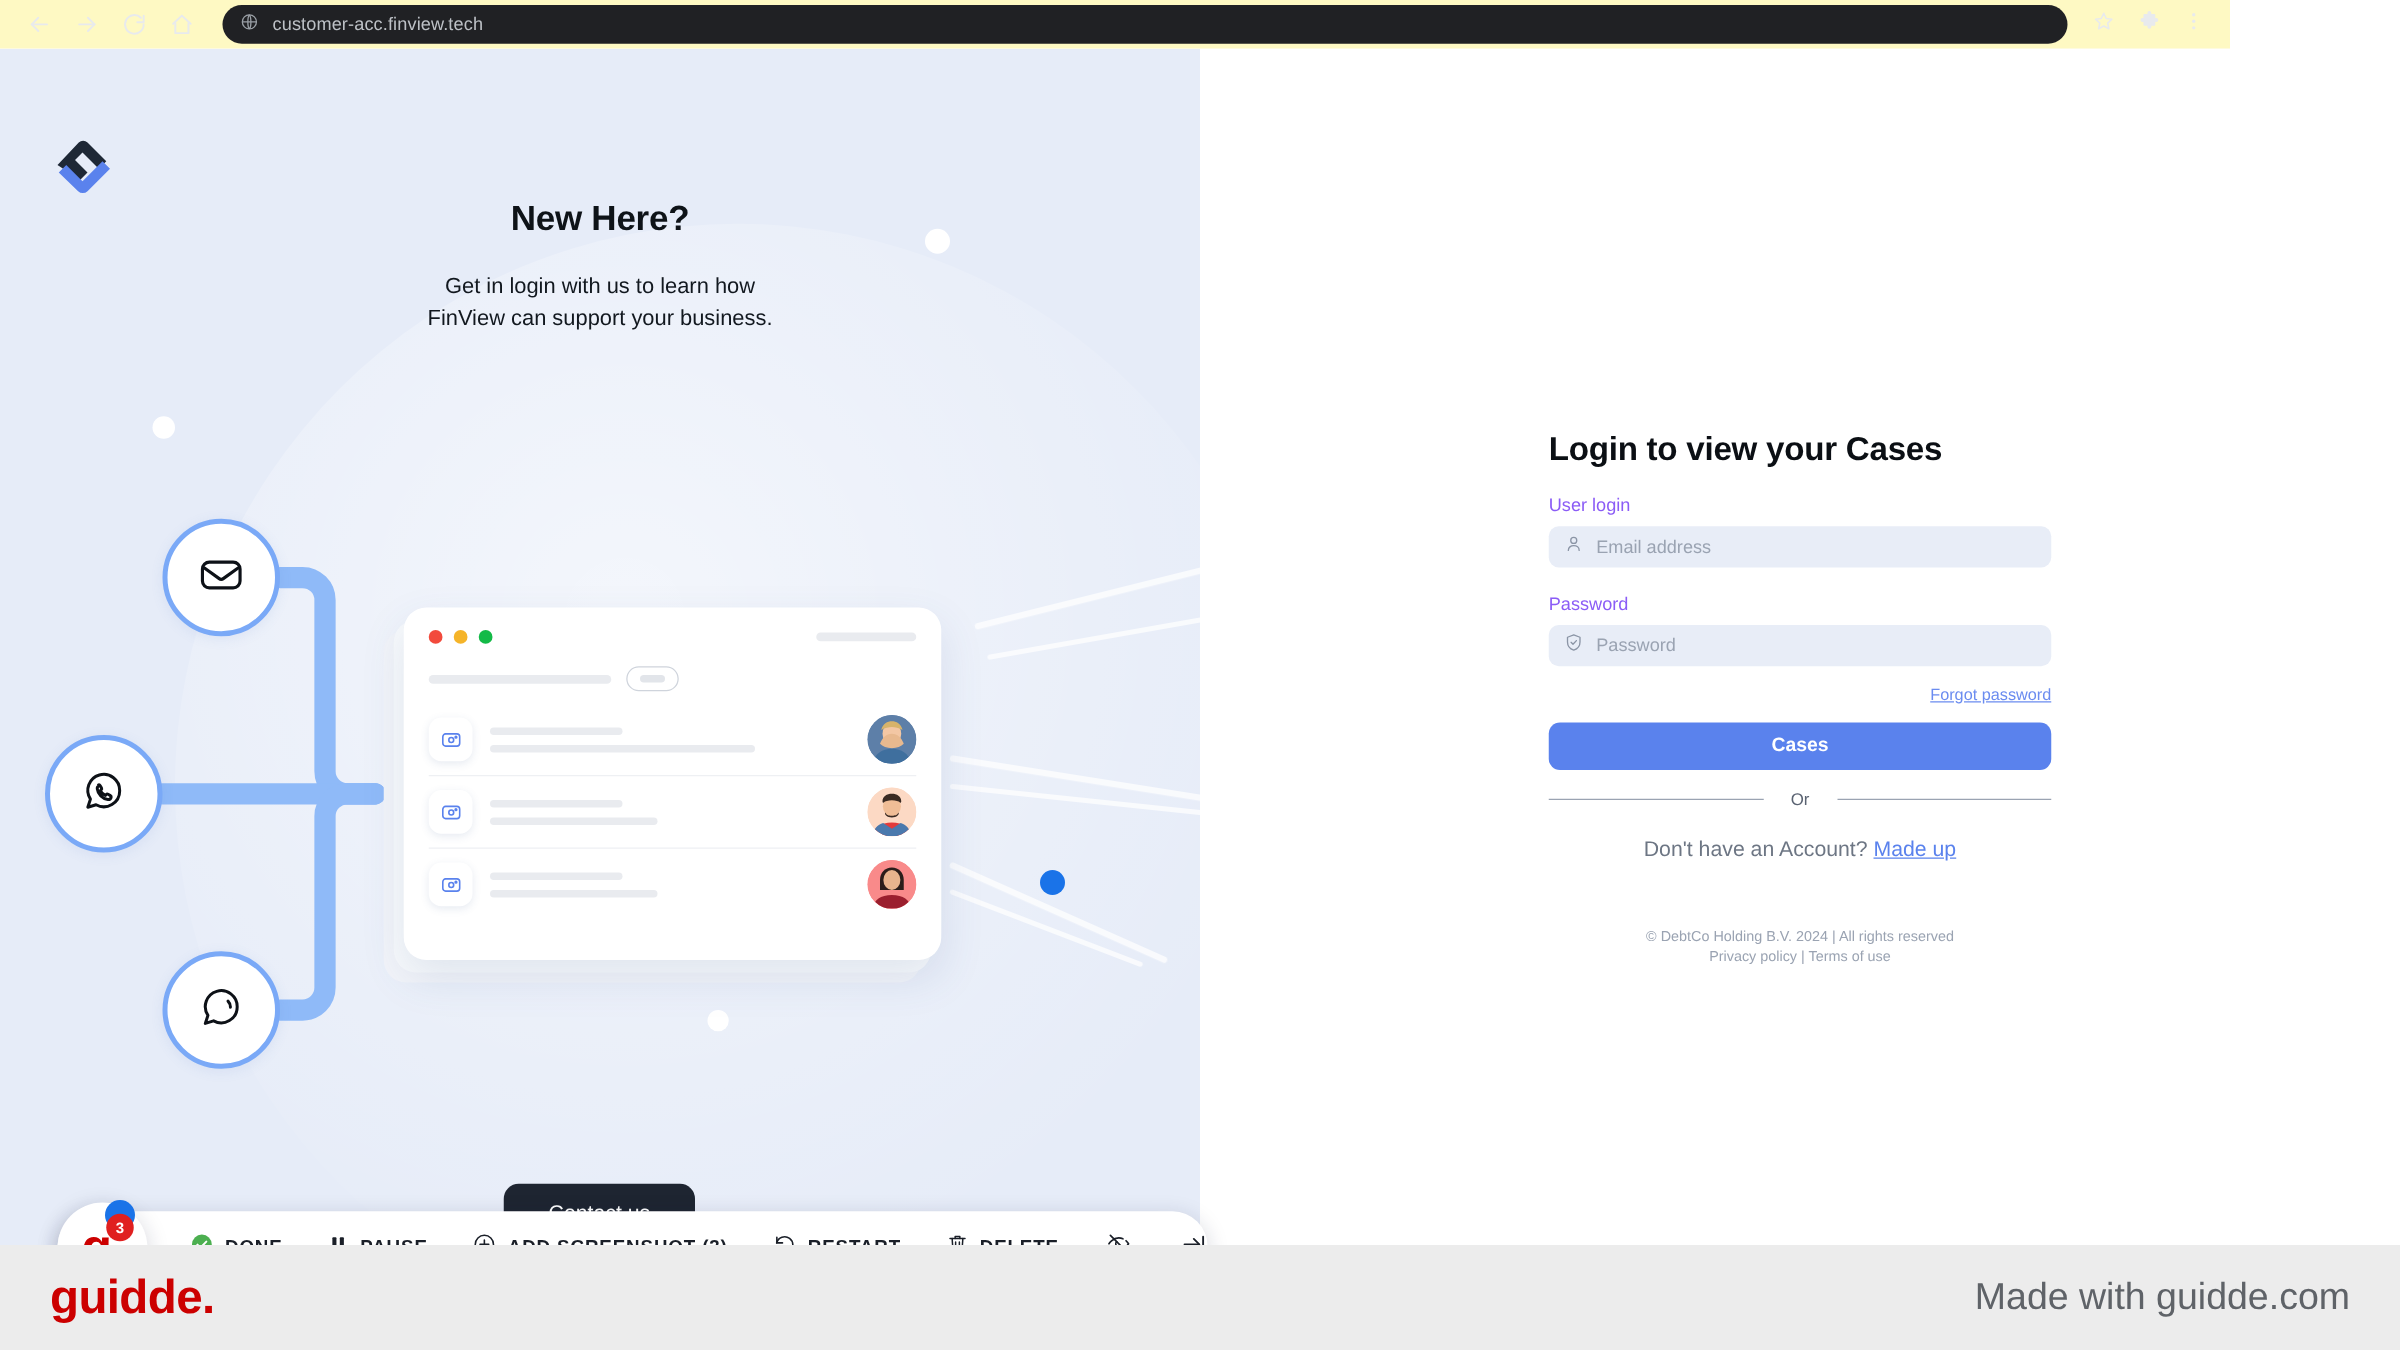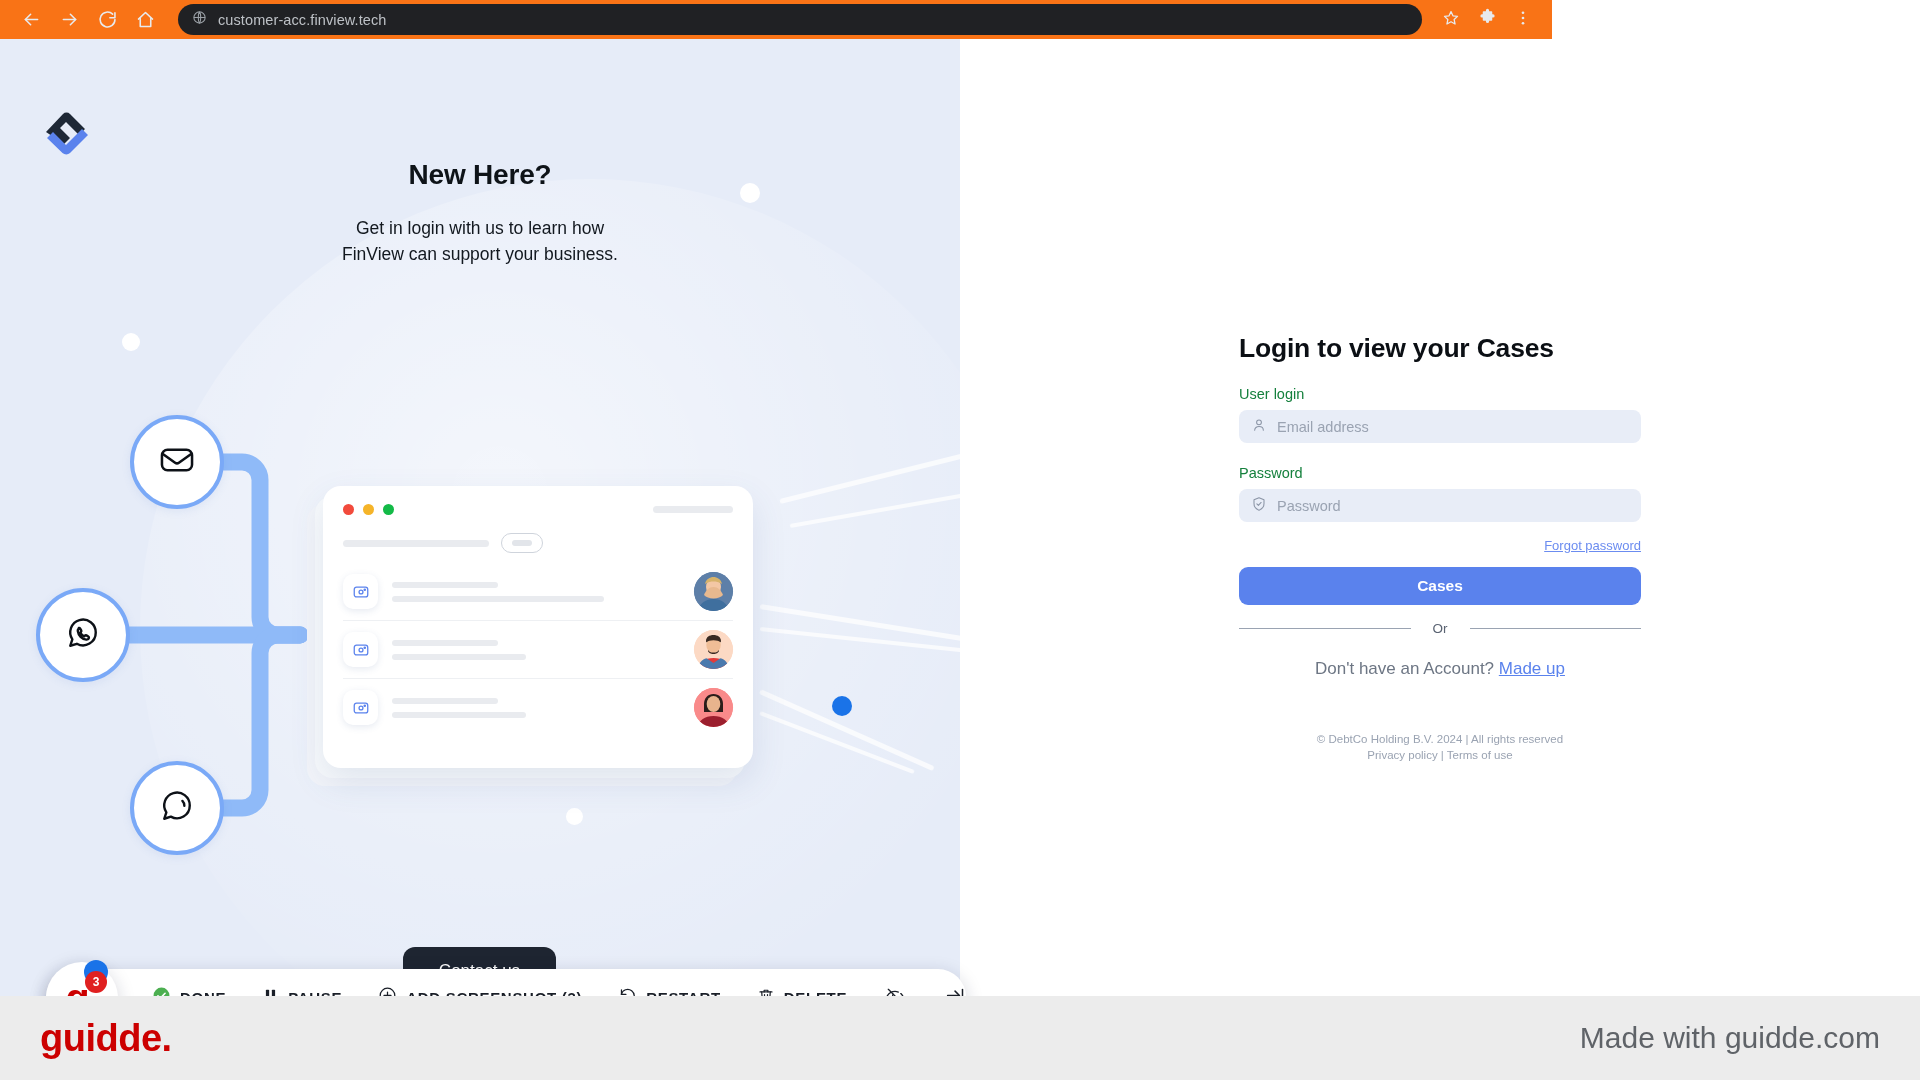--- a/index.html
+++ b/index.html
@@ -6,22 +6,22 @@
   html, body {
     width: 1920px; height: 1080px;
     overflow: hidden;
     font-family: "Liberation Sans", sans-serif;
     background: #ffffff;
   }
 
   
   .browser-bar {
     position: absolute; left: 0; top: 0;
-    width: 1552px; height: 39px;
-    background: #f97316;
+    width: 1784px; height: 39px;
+    background: #fef9c3;
     display: flex; align-items: center;
     padding: 0 14px;
     gap: 4px;
   }
   .nav-btn {
     width: 34px; height: 34px;
     display: flex; align-items: center; justify-content: center;
     border-radius: 50%;
     flex: 0 0 auto;
   }
@@ -184,30 +184,30 @@
     border: none;
   }
 
   
   .login-panel {
     position: absolute; left: 960px; top: 0;
     width: 960px; height: 957px;
     background: #ffffff;
   }
   .login-box {
-    position: absolute; left: 279px; top: 294px;
+    position: absolute; left: 279px; top: 305px;
     width: 402px;
   }
   .login-title {
     font-size: 26.5px; font-weight: 600; color: #0b0f14;
     letter-spacing: -.2px;
   }
   .field-label {
     margin-top: 22px;
-    font-size: 14.5px; color: #15803d; font-weight: 400;
+    font-size: 14.5px; color: #8b5cf6; font-weight: 400;
   }
   .input-wrap {
     margin-top: 8px;
     height: 33px;
     background: #e8edf7;
     border-radius: 8px;
     display: flex; align-items: center;
     gap: 10px;
     padding: 0 12px;
   }

